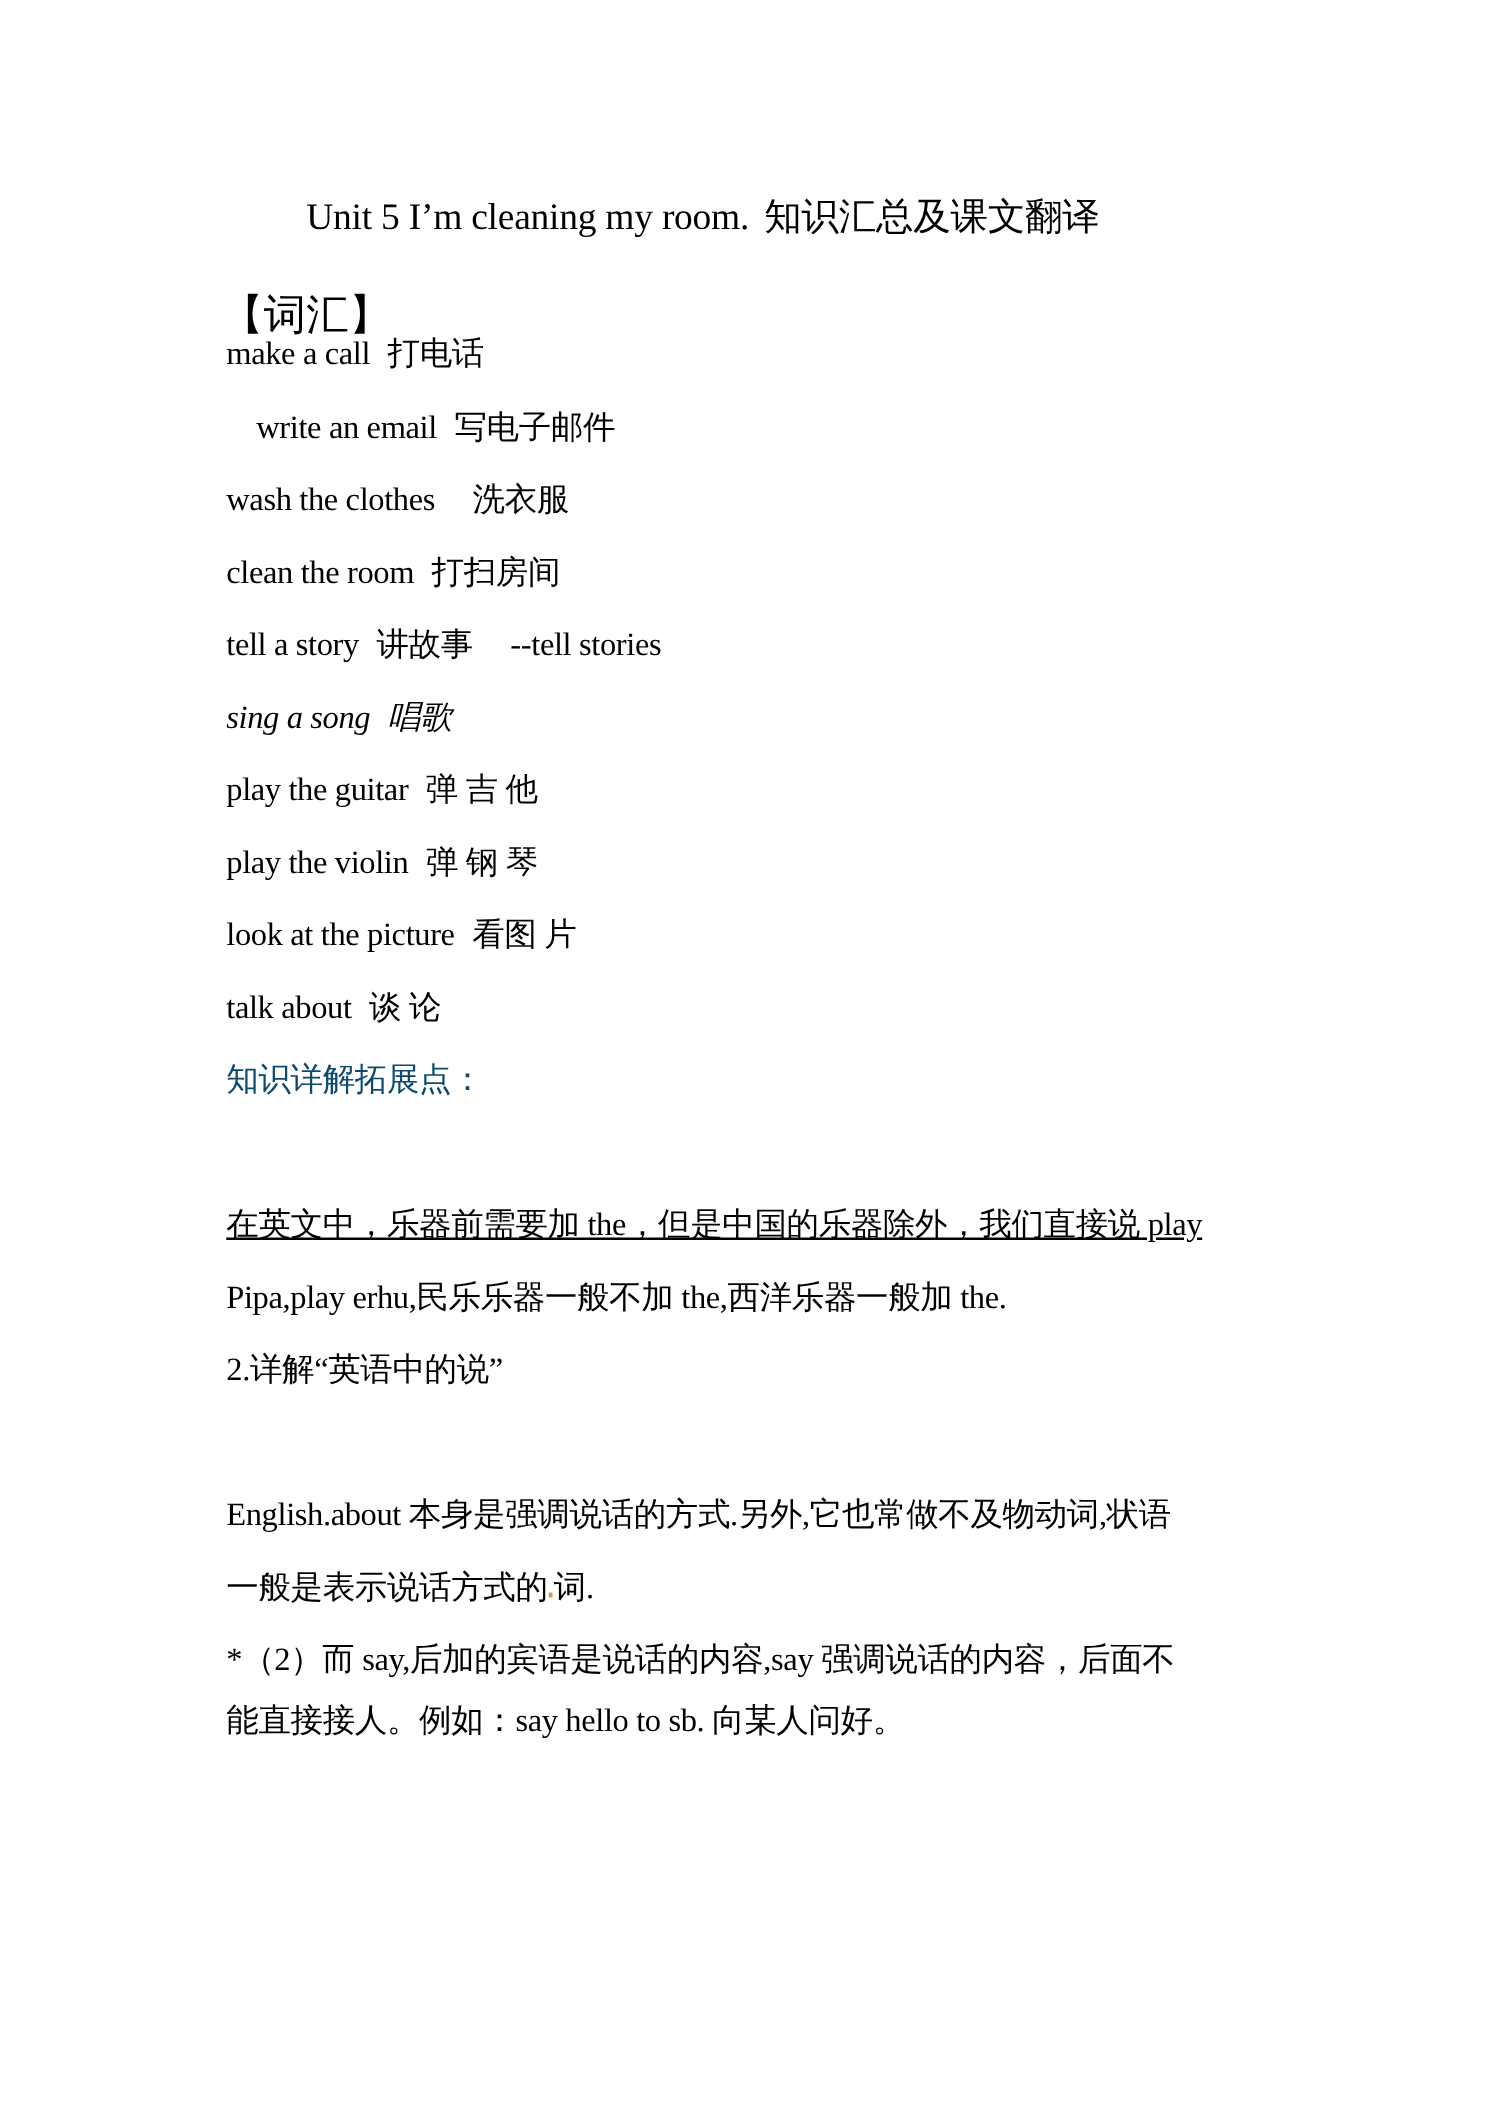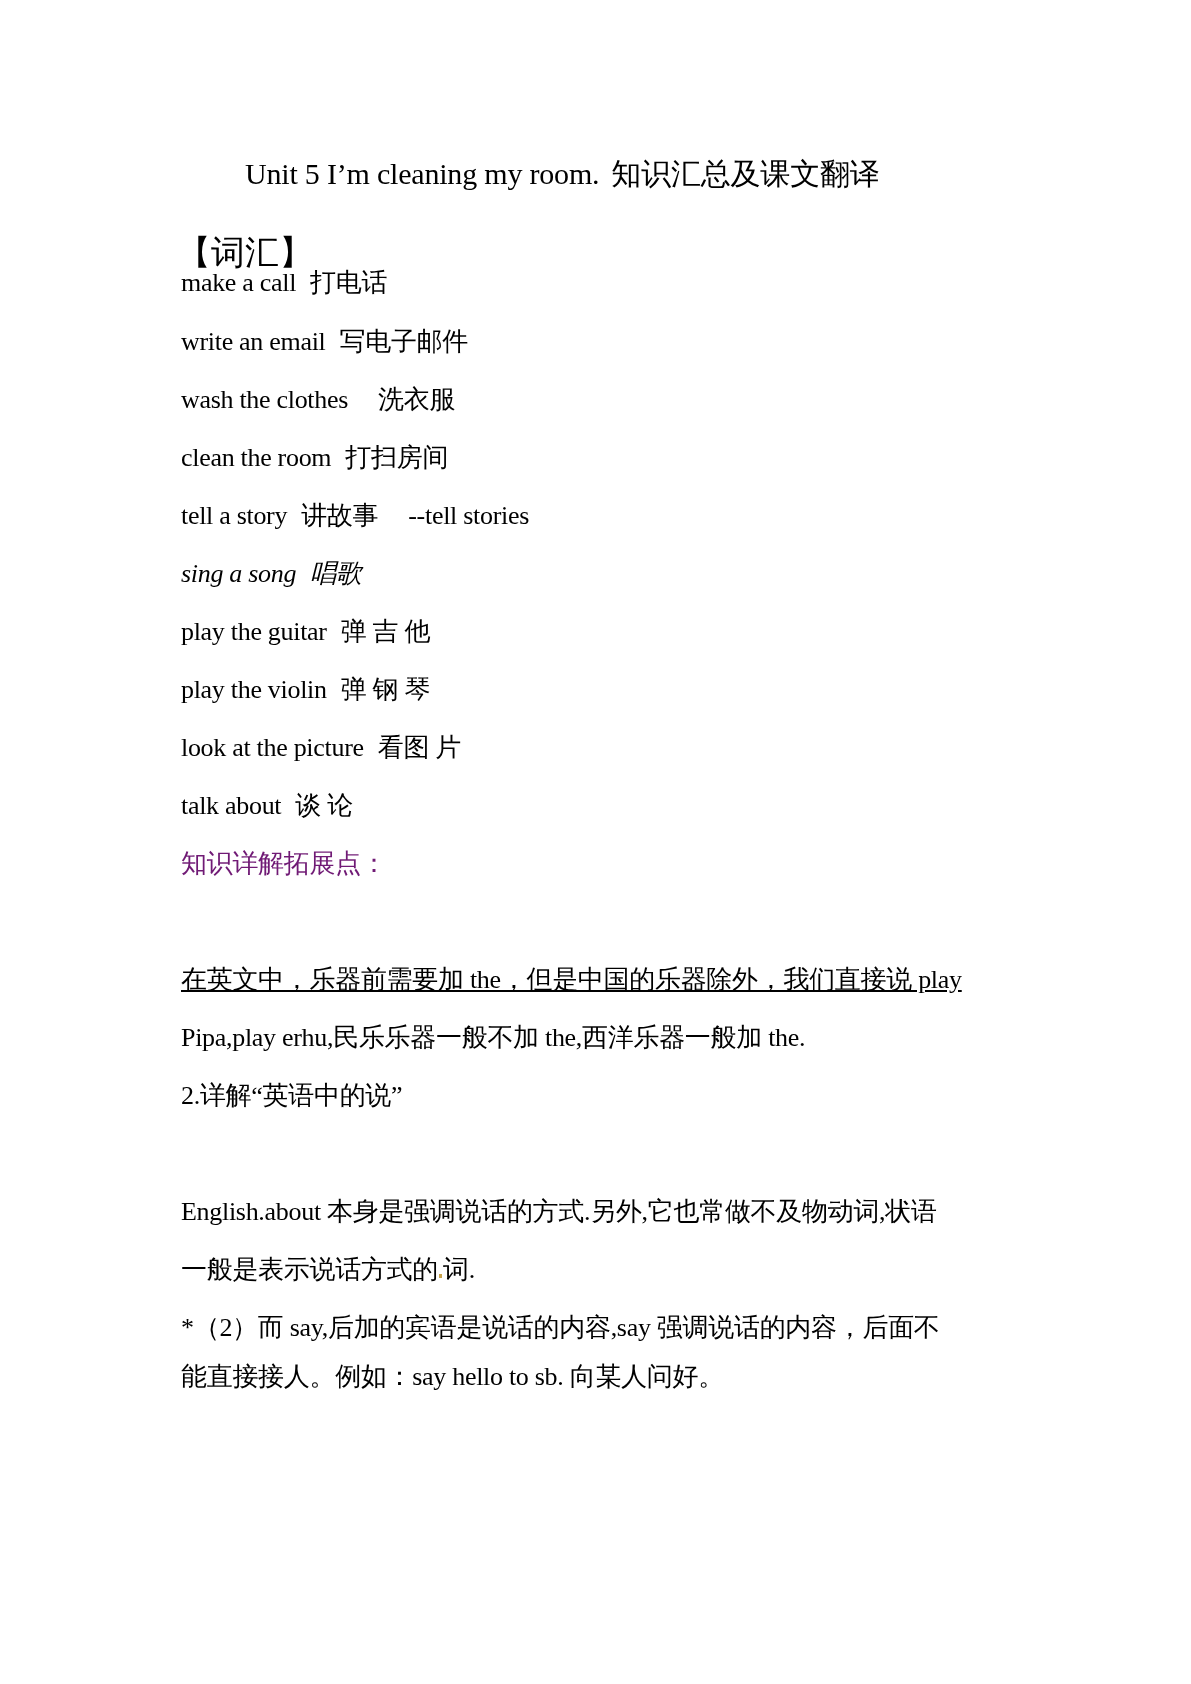--- a/index.html
+++ b/index.html
@@ -45,21 +45,21 @@
     .section-head {
       position: absolute;
       left: 177px;
       top: 220px;
       font-size: 34px;
       line-height: 34px;
       white-space: nowrap;
       margin-top: 16px;
     }
     .red {
-      color: #701a75;
+      color: #0c4a6e;
     }
     .gap {
       display: inline-block;
       width: 14px;
     }
     .gap-wide {
       display: inline-block;
       width: 30px;
     }
     .gap-xl {
@@ -83,21 +83,21 @@
   <div class="title">
     <span>Unit 5 I’m cleaning my room.</span><span class="cn">知识汇总及课文翻译</span>
   </div>
 
   <div class="section-head">【词汇】</div>
 
   <div class="line" style="top:266px;">
     <span>make a call</span><span class="gap"></span><span>打电话</span>
   </div>
 
-  <div class="line" style="top:325px;">
+  <div class="line" style="top:325px;margin-left:24px;">
     <span>write an email</span><span class="gap"></span><span>写电子邮件</span>
   </div>
 
   <div class="line" style="top:383px;">
     <span>wash the clothes</span><span class="gap-wide"></span><span>洗衣服</span>
   </div>
 
   <div class="line" style="top:441px;">
     <span>clean the room</span><span class="gap"></span><span>打扫房间</span>
   </div>

